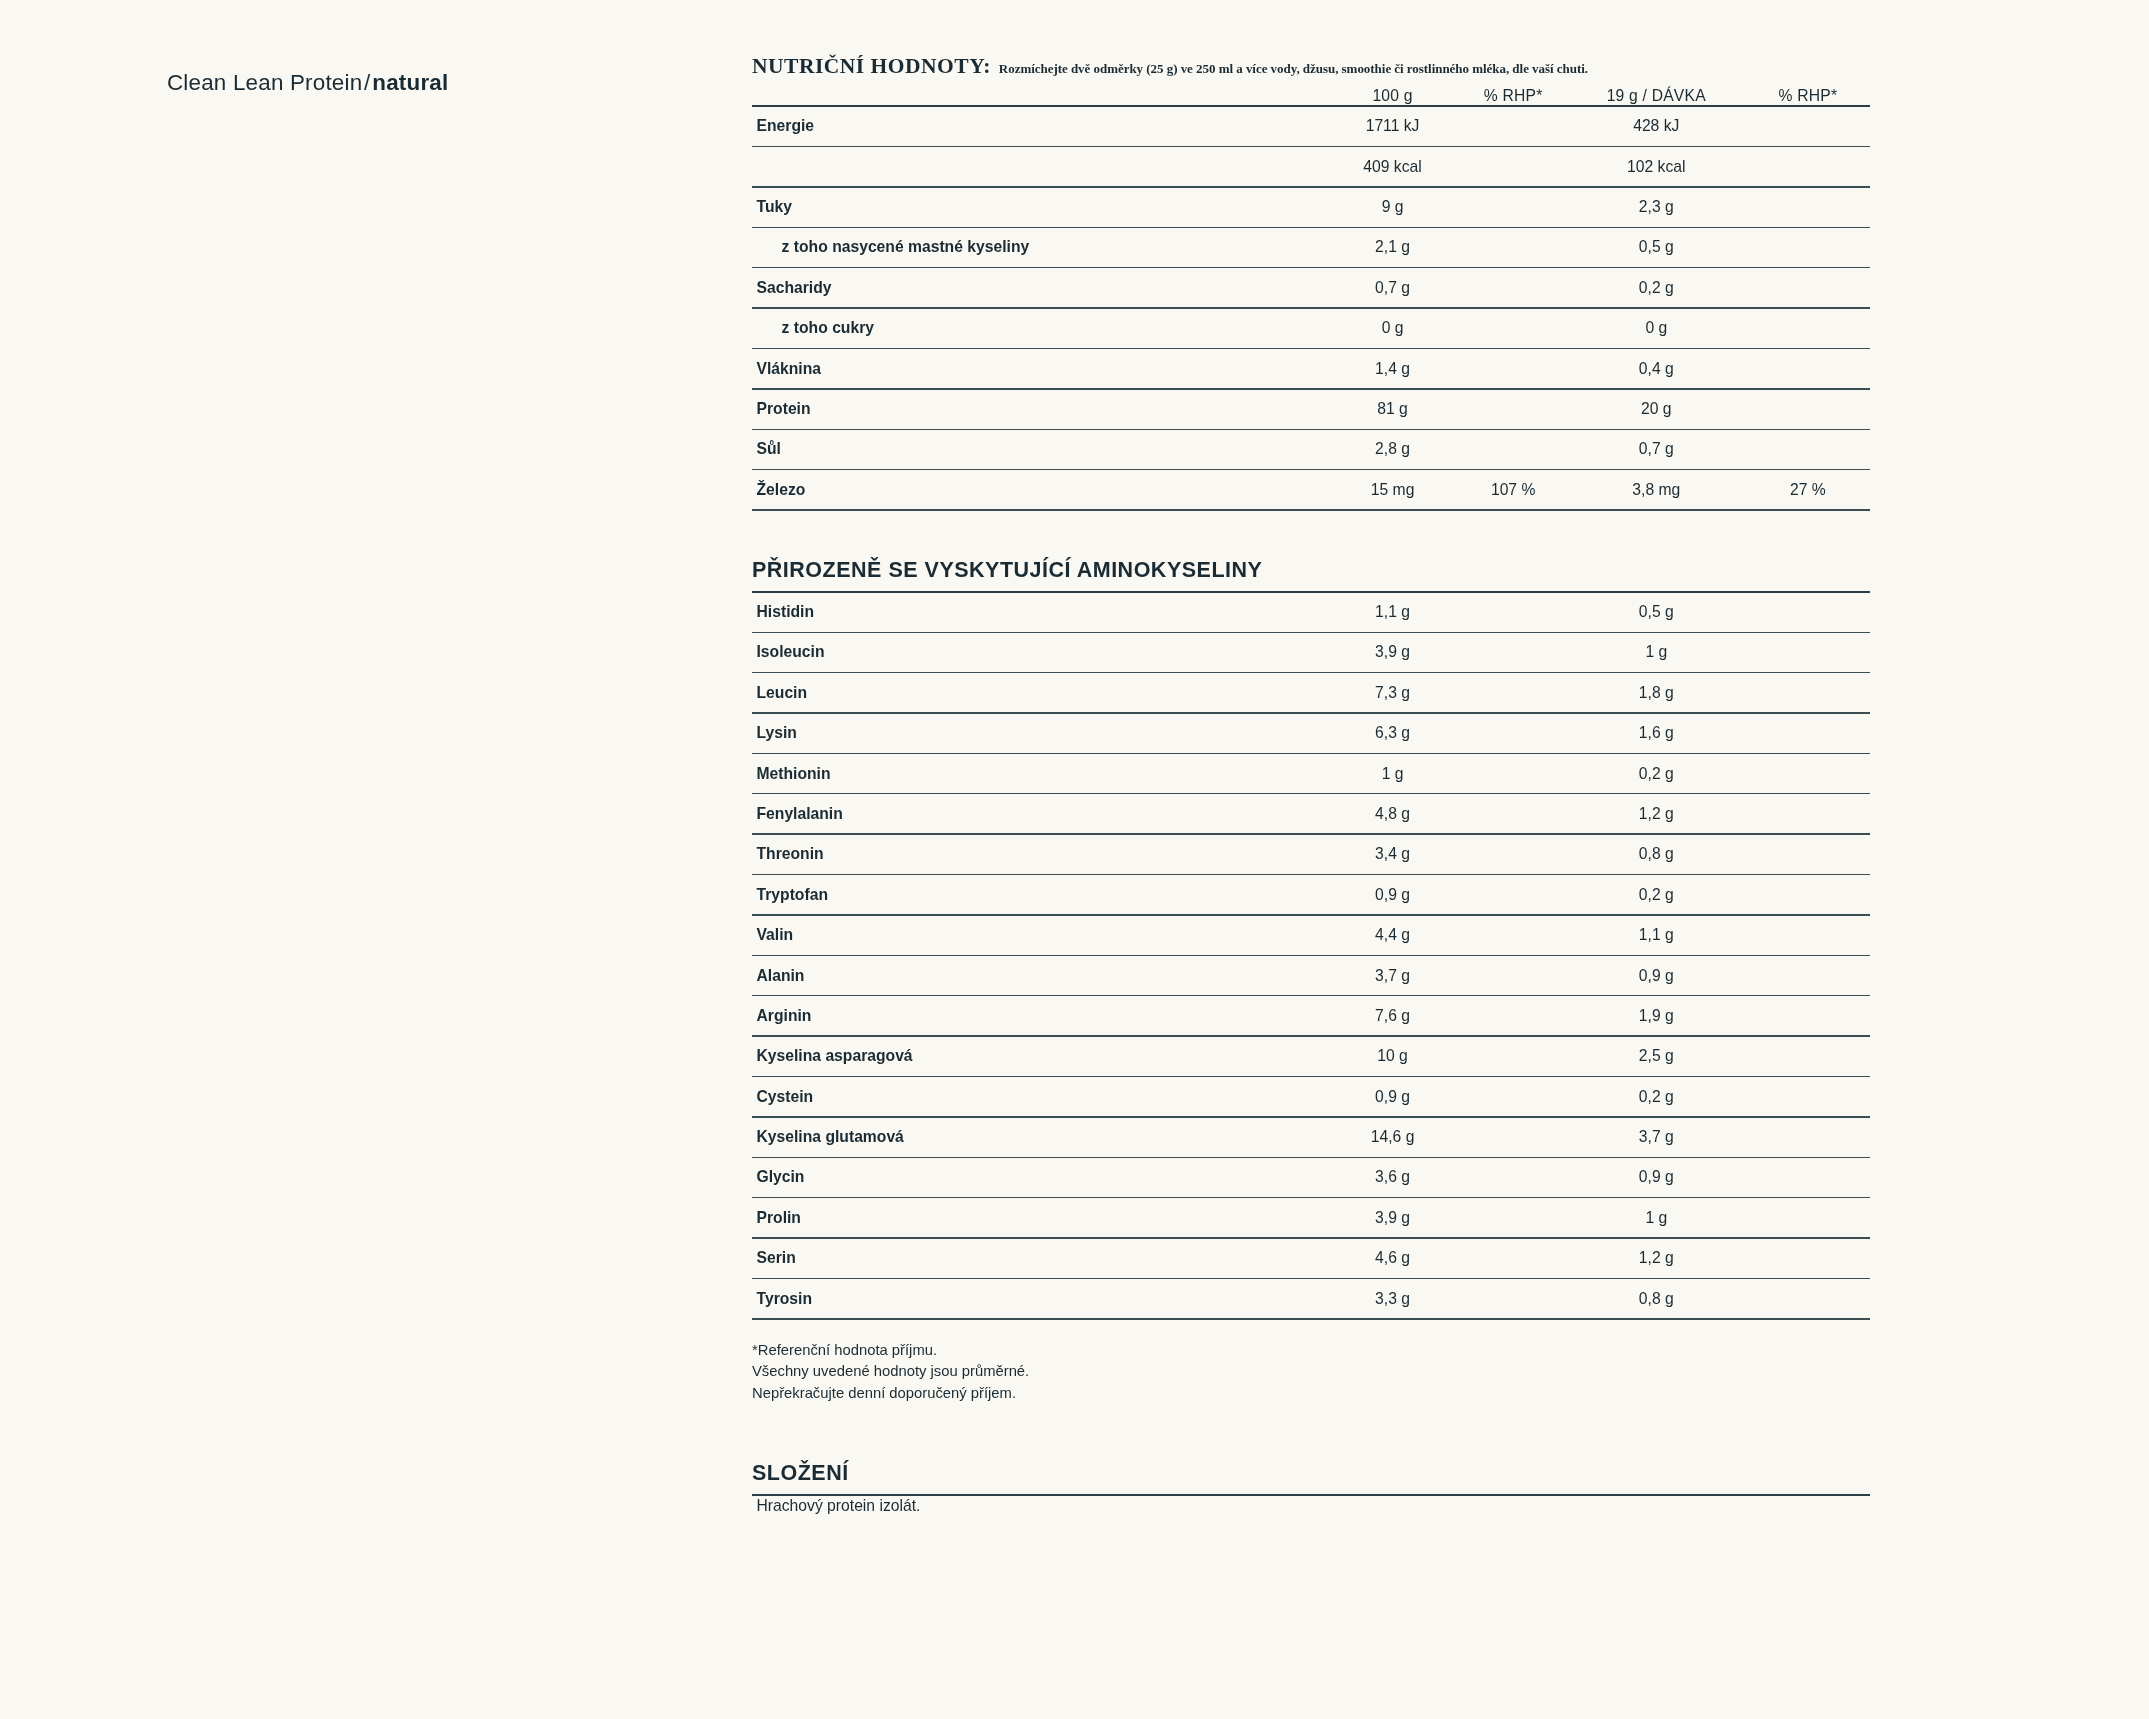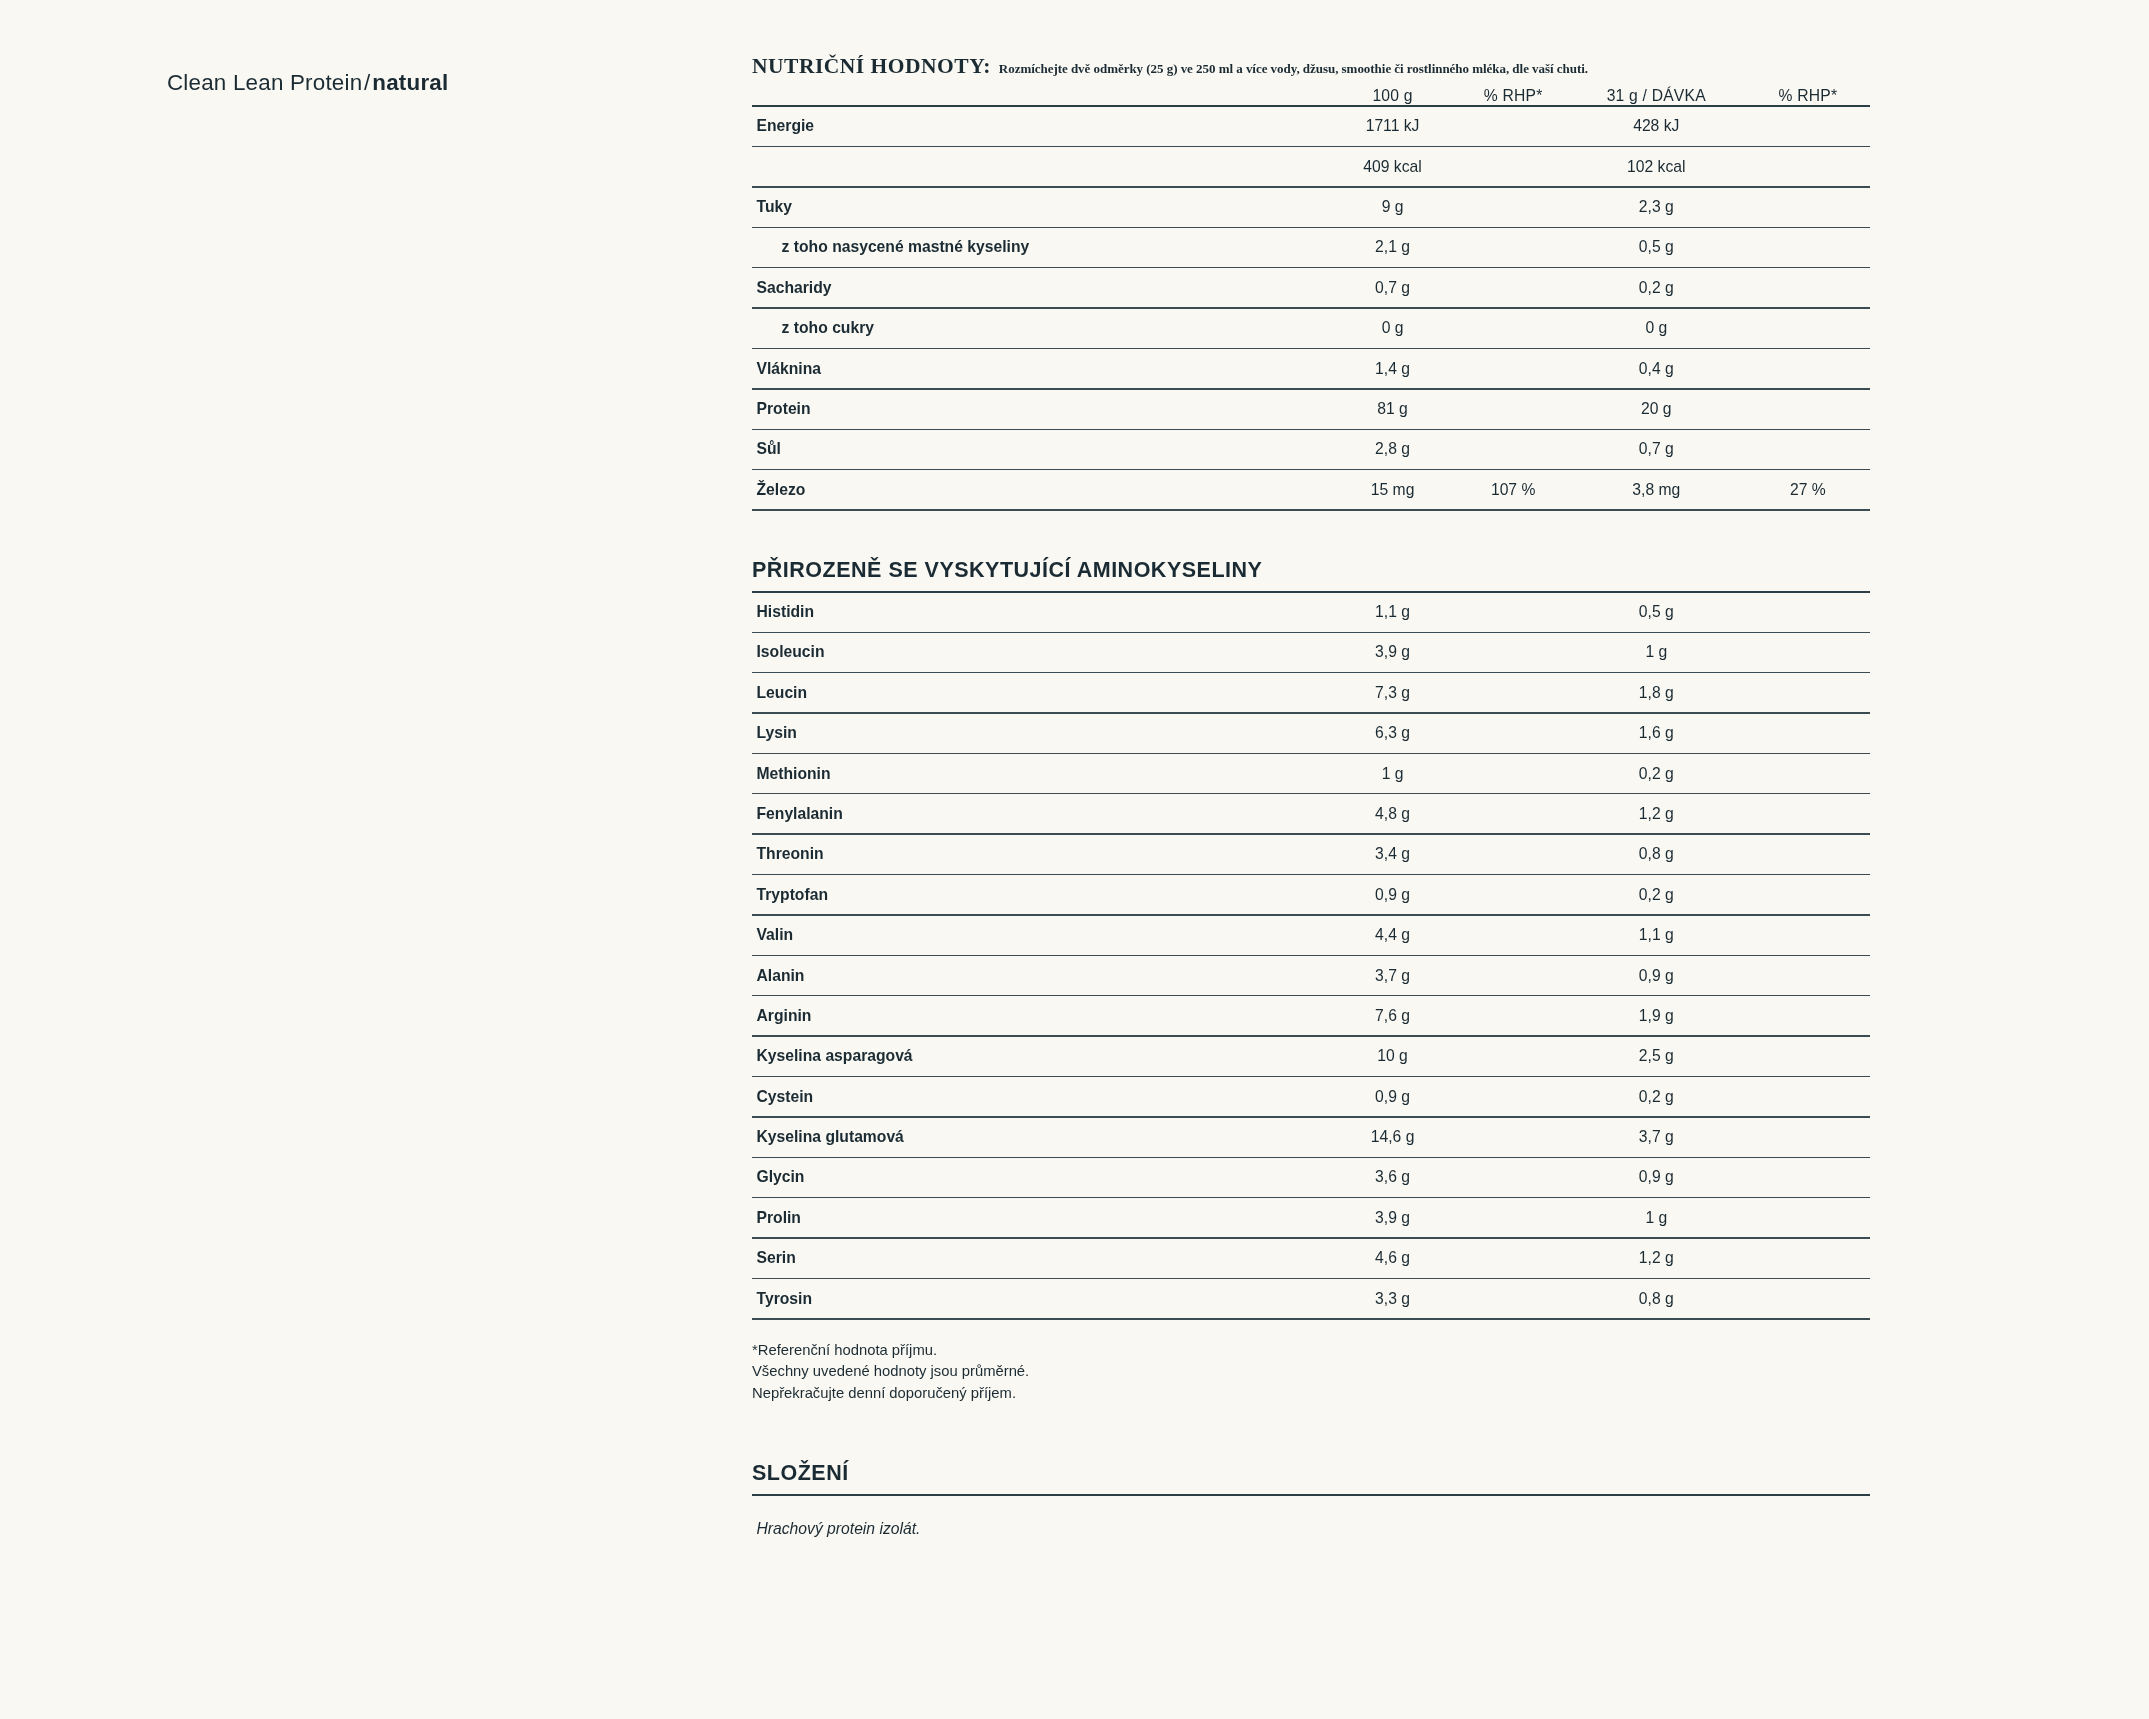--- a/index.html
+++ b/index.html
@@ -155,24 +155,23 @@
     white-space: nowrap;
   }
   .comp-rule {
     height: 1.8px;
     background: #2d3f46;
     width: 100%;
   }
   .comp-text {
     font-size: 15.7px;
     font-weight: 400;
-    padding-top: 24px;
+    padding-top: 1px;
     padding-left: 4.5px;
     white-space: nowrap;
-    font-style: italic;
   }
 </style>
 </head>
 <body>
 
 <div class="page">
 
   <div class="product-title">
     <span class="light">Clean Lean Protein</span><span class="sep">/</span><span class="bold">natural</span>
   </div>
@@ -190,21 +189,21 @@
           <col class="c-v1">
           <col class="c-p1">
           <col class="c-v2">
           <col class="c-p2">
       </colgroup>
       <tbody id="nutrition-body">
           <tr class="hdr">
             <td class="label-cell"></td>
             <td class="num">100 g</td>
             <td class="num">% RHP*</td>
-            <td class="num">31 g / DÁVKA</td>
+            <td class="num">19 g / DÁVKA</td>
             <td class="num">% RHP*</td>
           </tr>
           <tr class="rule-row">
             <td colspan="5">
               <div class="rule "></div>
             </td>
           </tr>
           <tr class="data">
             <td class="label-cell">Energie</td>
             <td class="num">1711 kJ</td>

